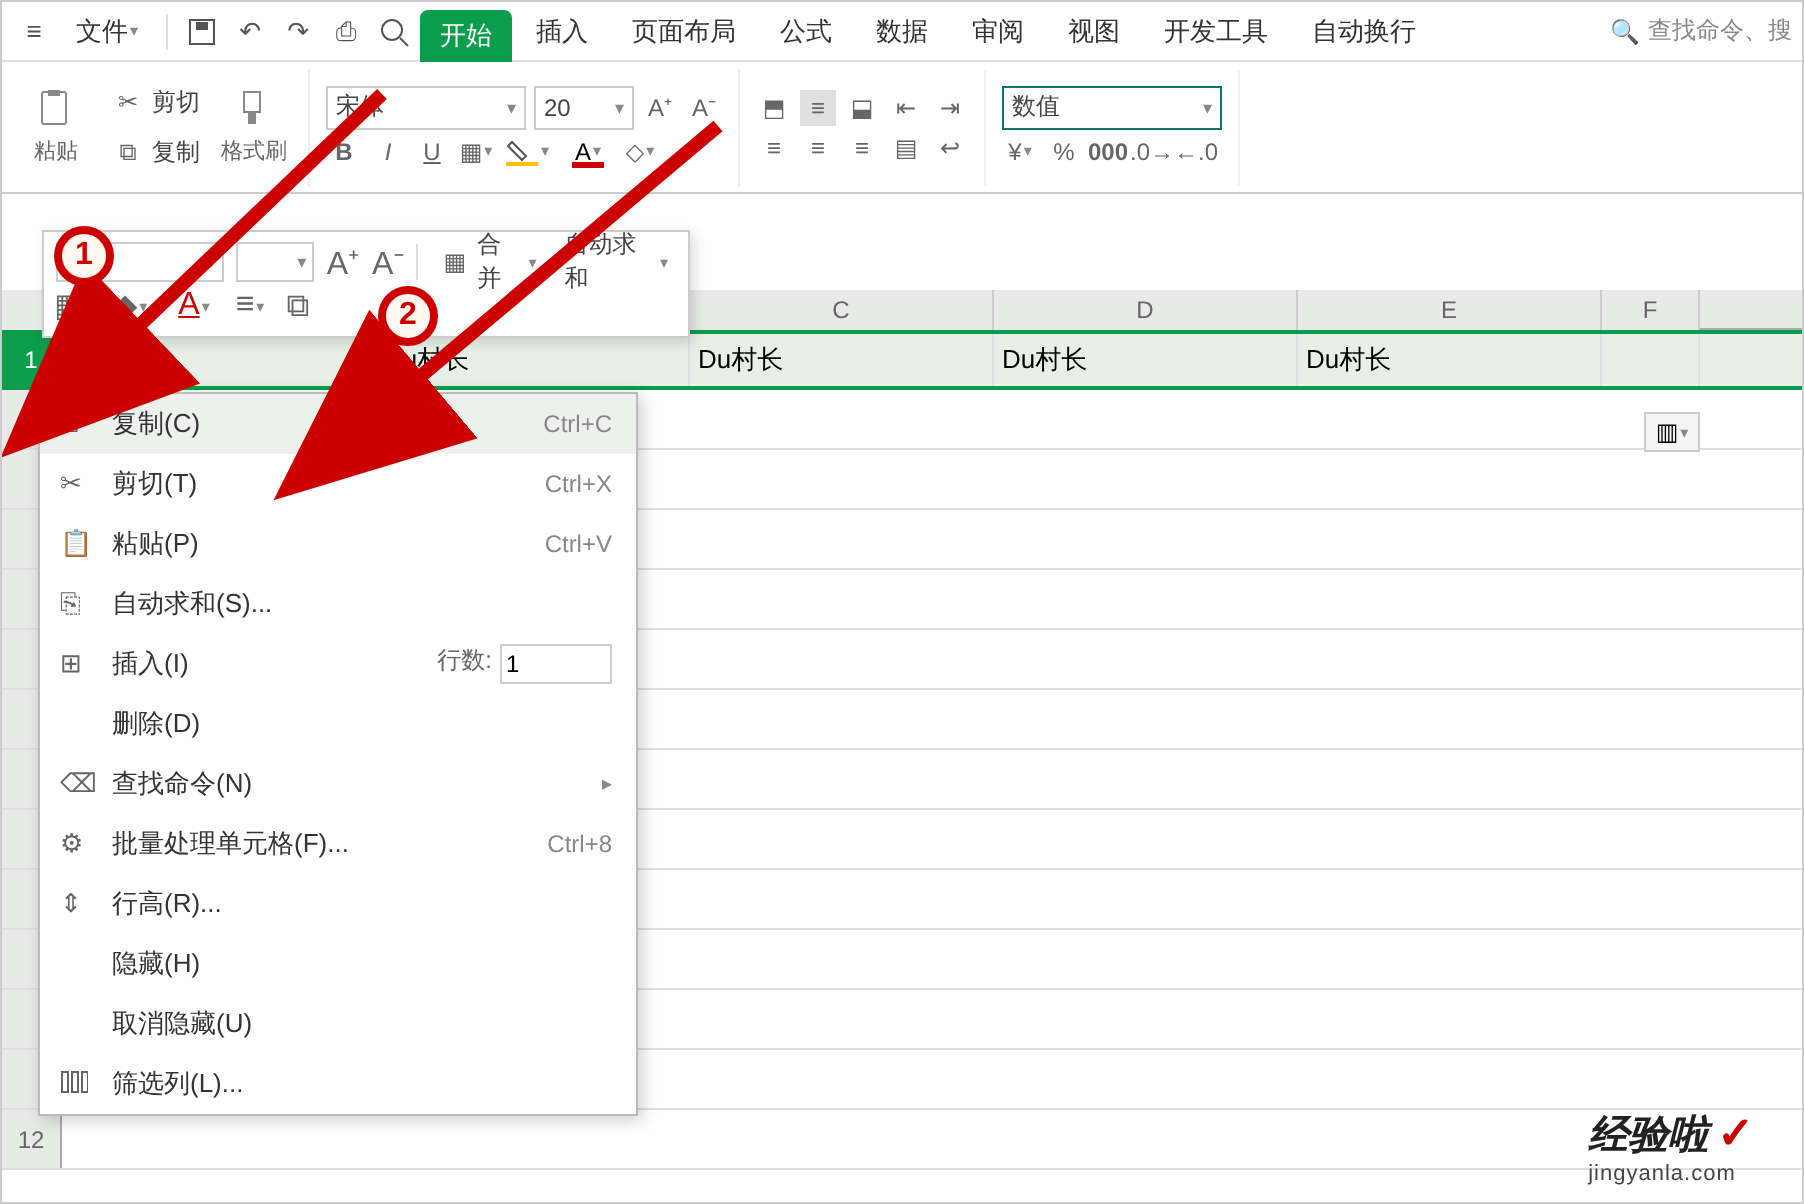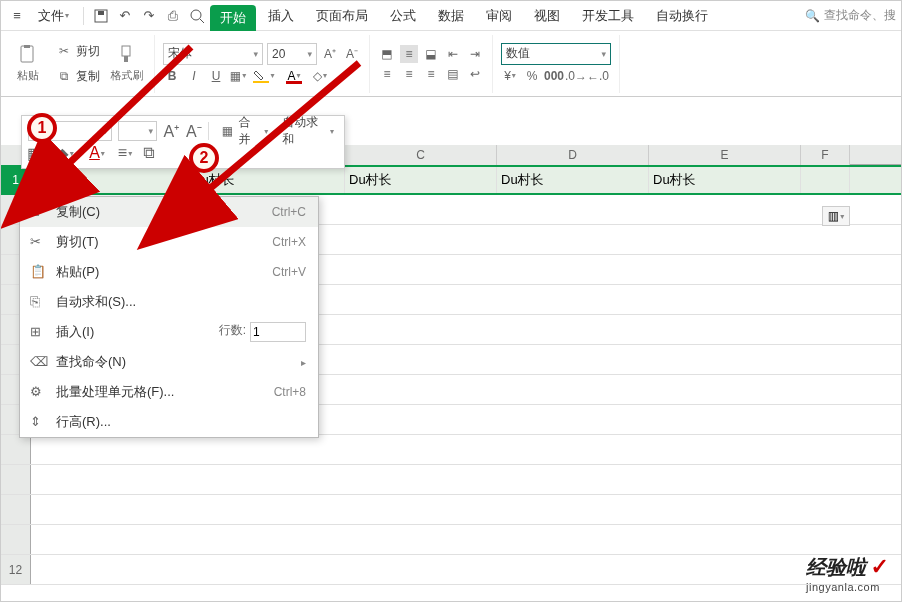--- a/index.html
+++ b/index.html
@@ -39,21 +39,21 @@
 .cm-item:hover, .cm-item.hover { background: #eef0ee; }
 .cm-item .cm-icon { width: 16px; height: 16px; color: #666; flex-shrink: 0; }
 .cm-item .shortcut { margin-left: auto; color: #888; font-size: 12px; }
 .cm-item .arrow { margin-left: auto; color: #888; font-size: 10px; }
 .cm-input { width: 56px; height: 20px; border: 1px solid #ccc; font-size: 12px; padding: 0 2px; }
 .mini-toolbar { position: absolute; left: 20px; top: 114px; width: 324px; background: #fff; border: 1px solid #ccc; box-shadow: 2px 2px 6px rgba(0,0,0,0.15); z-index: 49; padding: 4px 6px; }
 .mini-toolbar .ribbon-row { gap: 6px; margin-bottom: 2px; }
 .mini-toolbar .mfont { width: 90px; height: 20px; border: 1px solid #ccc; font-size: 12px; padding: 0 3px; display: flex; align-items: center; }
 .annotation { position: absolute; z-index: 100; pointer-events: none; }
 .circle-num { position: absolute; width: 30px; height: 30px; border: 4px solid #c00; border-radius: 50%; background: #fff8f0; color: #c00; font-weight: bold; display: flex; align-items: center; justify-content: center; font-size: 16px; z-index: 101; }
-.watermark { position: absolute; right: 12px; bottom: 8px; z-index: 200; font-family: Arial; }
+.watermark { position: absolute; right: 24px; bottom: 8px; z-index: 200; font-family: Arial; }
 .watermark .wm-top { font-size: 20px; font-weight: bold; font-style: italic; color: #222; text-shadow: 1px 1px 0 #fff; }
 .watermark .wm-check { color: #c00; font-size: 22px; font-weight: bold; }
 .watermark .wm-bot { font-size: 11px; color: #444; letter-spacing: 0.5px; }
 .float-icon { position: absolute; border: 1px solid #ccc; background: #f5f5f5; width: 28px; height: 20px; display: flex; align-items: center; justify-content: center; font-size: 12px; z-index: 40; }
 .caret-down { font-size: 8px; color: #888; margin-left: 1px; }
 svg { display: block; }
 </style>
 </head>
 <body>
 
@@ -340,32 +340,54 @@
   </div>
   <div class="cm-item">
     <span class="cm-icon">⊞</span>
     <span>插入(I)</span>
     <span style="margin-left:auto;display:flex;align-items:flex-start;gap:4px">
       <span style="font-size:12px;color:#666">行数:</span>
       <input class="cm-input" type="number" value="1" style="">
     </span>
   </div>
   <div class="cm-item">
+    <span class="cm-icon"></span>
+    <span>删除(D)</span>
+  </div>
+  <div class="cm-item">
     <span class="cm-icon">⌫</span>
     <span>查找命令(N)</span>
     <span class="arrow">▸</span>
   </div>
   <div class="cm-item">
     <span class="cm-icon">⚙</span>
     <span>批量处理单元格(F)...</span>
     <span class="shortcut">Ctrl+8</span>
   </div>
   <div class="cm-item">
     <span class="cm-icon">⇕</span>
     <span>行高(R)...</span>
+  </div>
+  <div class="cm-item">
+    <span class="cm-icon"></span>
+    <span>隐藏(H)</span>
+  </div>
+  <div class="cm-item">
+    <span class="cm-icon"></span>
+    <span>取消隐藏(U)</span>
+  </div>
+  <div class="cm-item">
+    <span class="cm-icon">
+        <svg width="14" height="14">
+          <rect x="1" y="2" width="3" height="10" fill="none" stroke="#666"></rect>
+          <rect x="6" y="2" width="3" height="10" fill="none" stroke="#666"></rect>
+          <rect x="11" y="2" width="3" height="10" fill="none" stroke="#666"></rect>
+        </svg>
+      </span>
+    <span>筛选列(L)...</span>
   </div>
 </div>
 
 <svg class="annotation" style="left:0;top:0" width="902" height="602">
   <defs>
     <marker id="ah" markerWidth="14" markerHeight="14" refX="2" refY="6" orient="auto">
       <path d="M0,0 L0,12 L14,6 z" fill="#c00"></path>
     </marker>
   </defs>
   <line x1="190" y1="46" x2="60" y2="170" stroke="#c00" stroke-width="7" marker-end="url(#ah)"></line>

